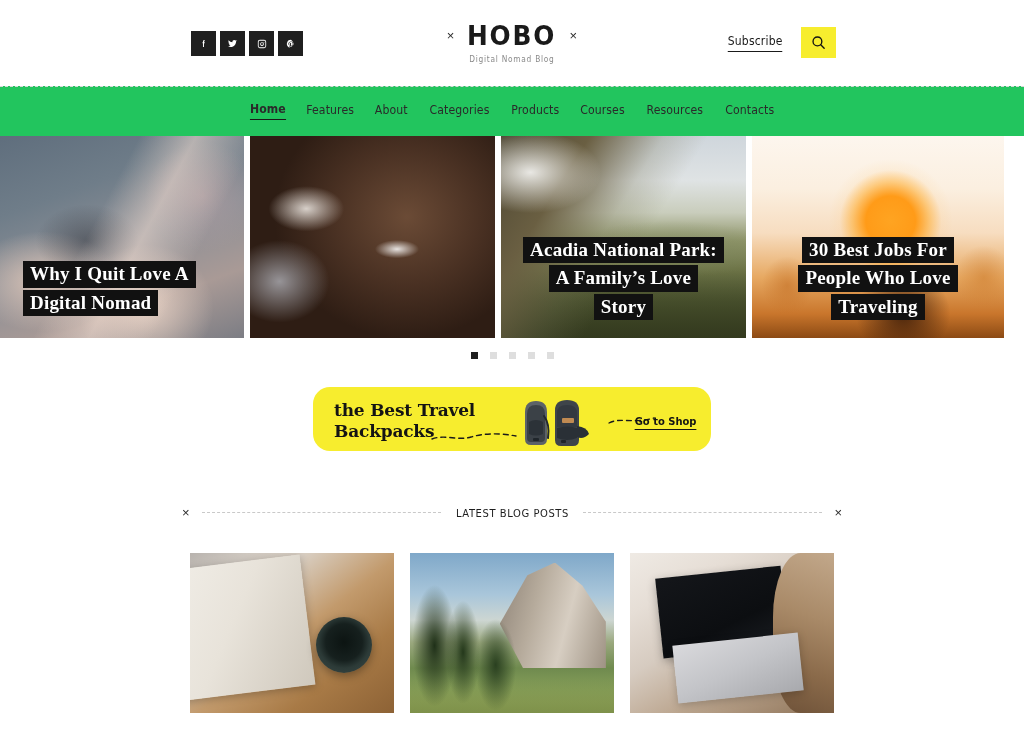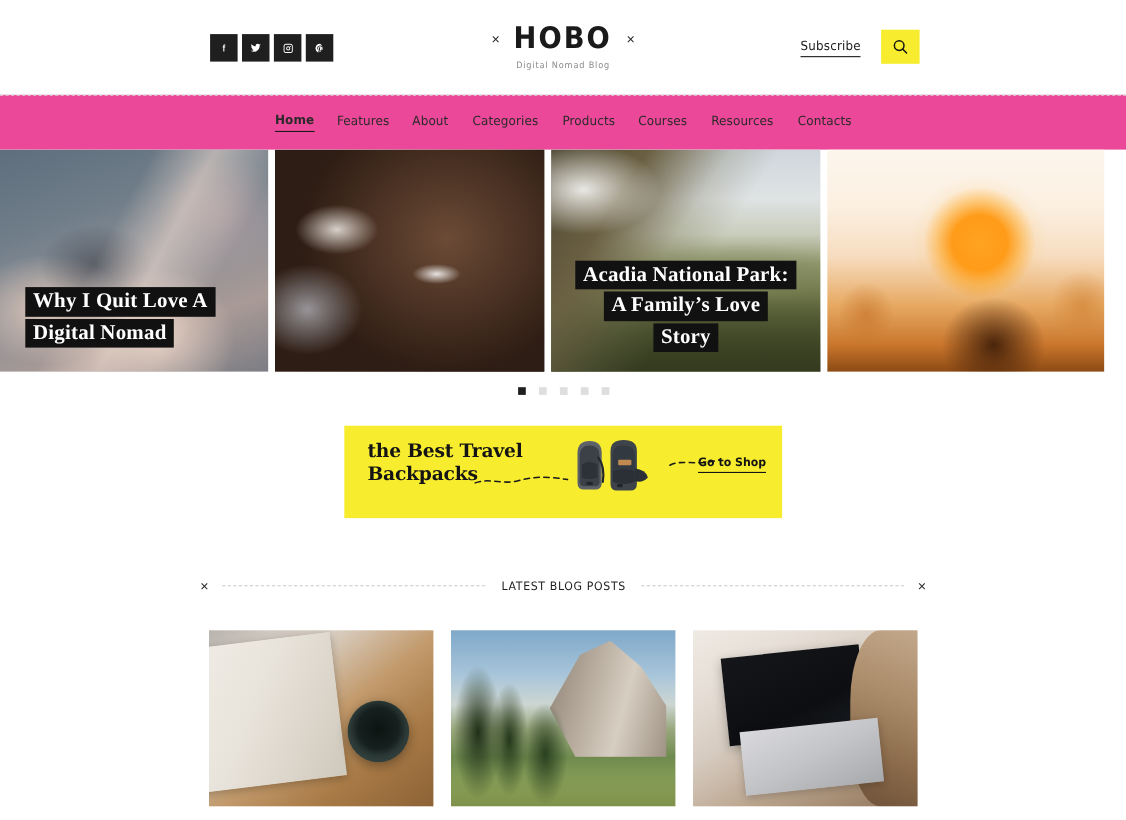--- a/index.html
+++ b/index.html
@@ -87,21 +87,21 @@
   .divider-dashed {
     width: 1024px; height: 1px;
     border-top: 1px dashed #d8d8d8;
   }
 
   
   .nav {
     height: 50px;
     display: flex; align-items: center; justify-content: center;
     gap: 19px;
-    background: #ec4899;
+    background: #22c55e;
   }
   .nav-item {
     font-family: "DejaVu Sans", sans-serif;
     font-size: 11.5px;
     color: #2a2a2a;
     letter-spacing: 0.1px;
     cursor: pointer;
     padding-bottom: 3px;
     transform: scaleX(0.95);
   }
@@ -229,24 +229,25 @@
   }
   .dot.active { background: #1f1f1f; }
 
   
   .promo-wrap {
     display: flex; justify-content: center;
     padding-top: 15px;
   }
   .promo {
     position: relative;
-    width: 398px; height: 84px;
+    width: 398px; height: 64px;
     background: #f7ed2e;
     display: flex; align-items: center;
     overflow: hidden;
+    border-radius: 17px;
   }
   .promo-title {
     position: absolute;
     left: 21px; top: 13px;
     font-family: "DejaVu Serif", "Liberation Serif", serif;
     font-weight: 700;
     font-size: 17px;
     line-height: 1.25;
     color: #141414;
     letter-spacing: -0.2px;
@@ -482,20 +483,25 @@
     <div class="slide-bg bg-valley"></div>
     <div class="slide-caption">
       <span class="cap-line">Acadia National Park:</span>
       <span class="cap-line">A Family’s Love</span>
       <span class="cap-line">Story</span>
     </div>
   </div>
 
   <div class="slide">
     <div class="slide-bg bg-sunset"></div>
+    <div class="slide-caption">
+      <span class="cap-line">30 Best Jobs For</span>
+      <span class="cap-line">People Who Love</span>
+      <span class="cap-line">Traveling</span>
+    </div>
   </div>
 </div>
 
 <div class="dots">
   <span class="dot active"></span>
   <span class="dot"></span>
   <span class="dot"></span>
   <span class="dot"></span>
   <span class="dot"></span>
 </div>

